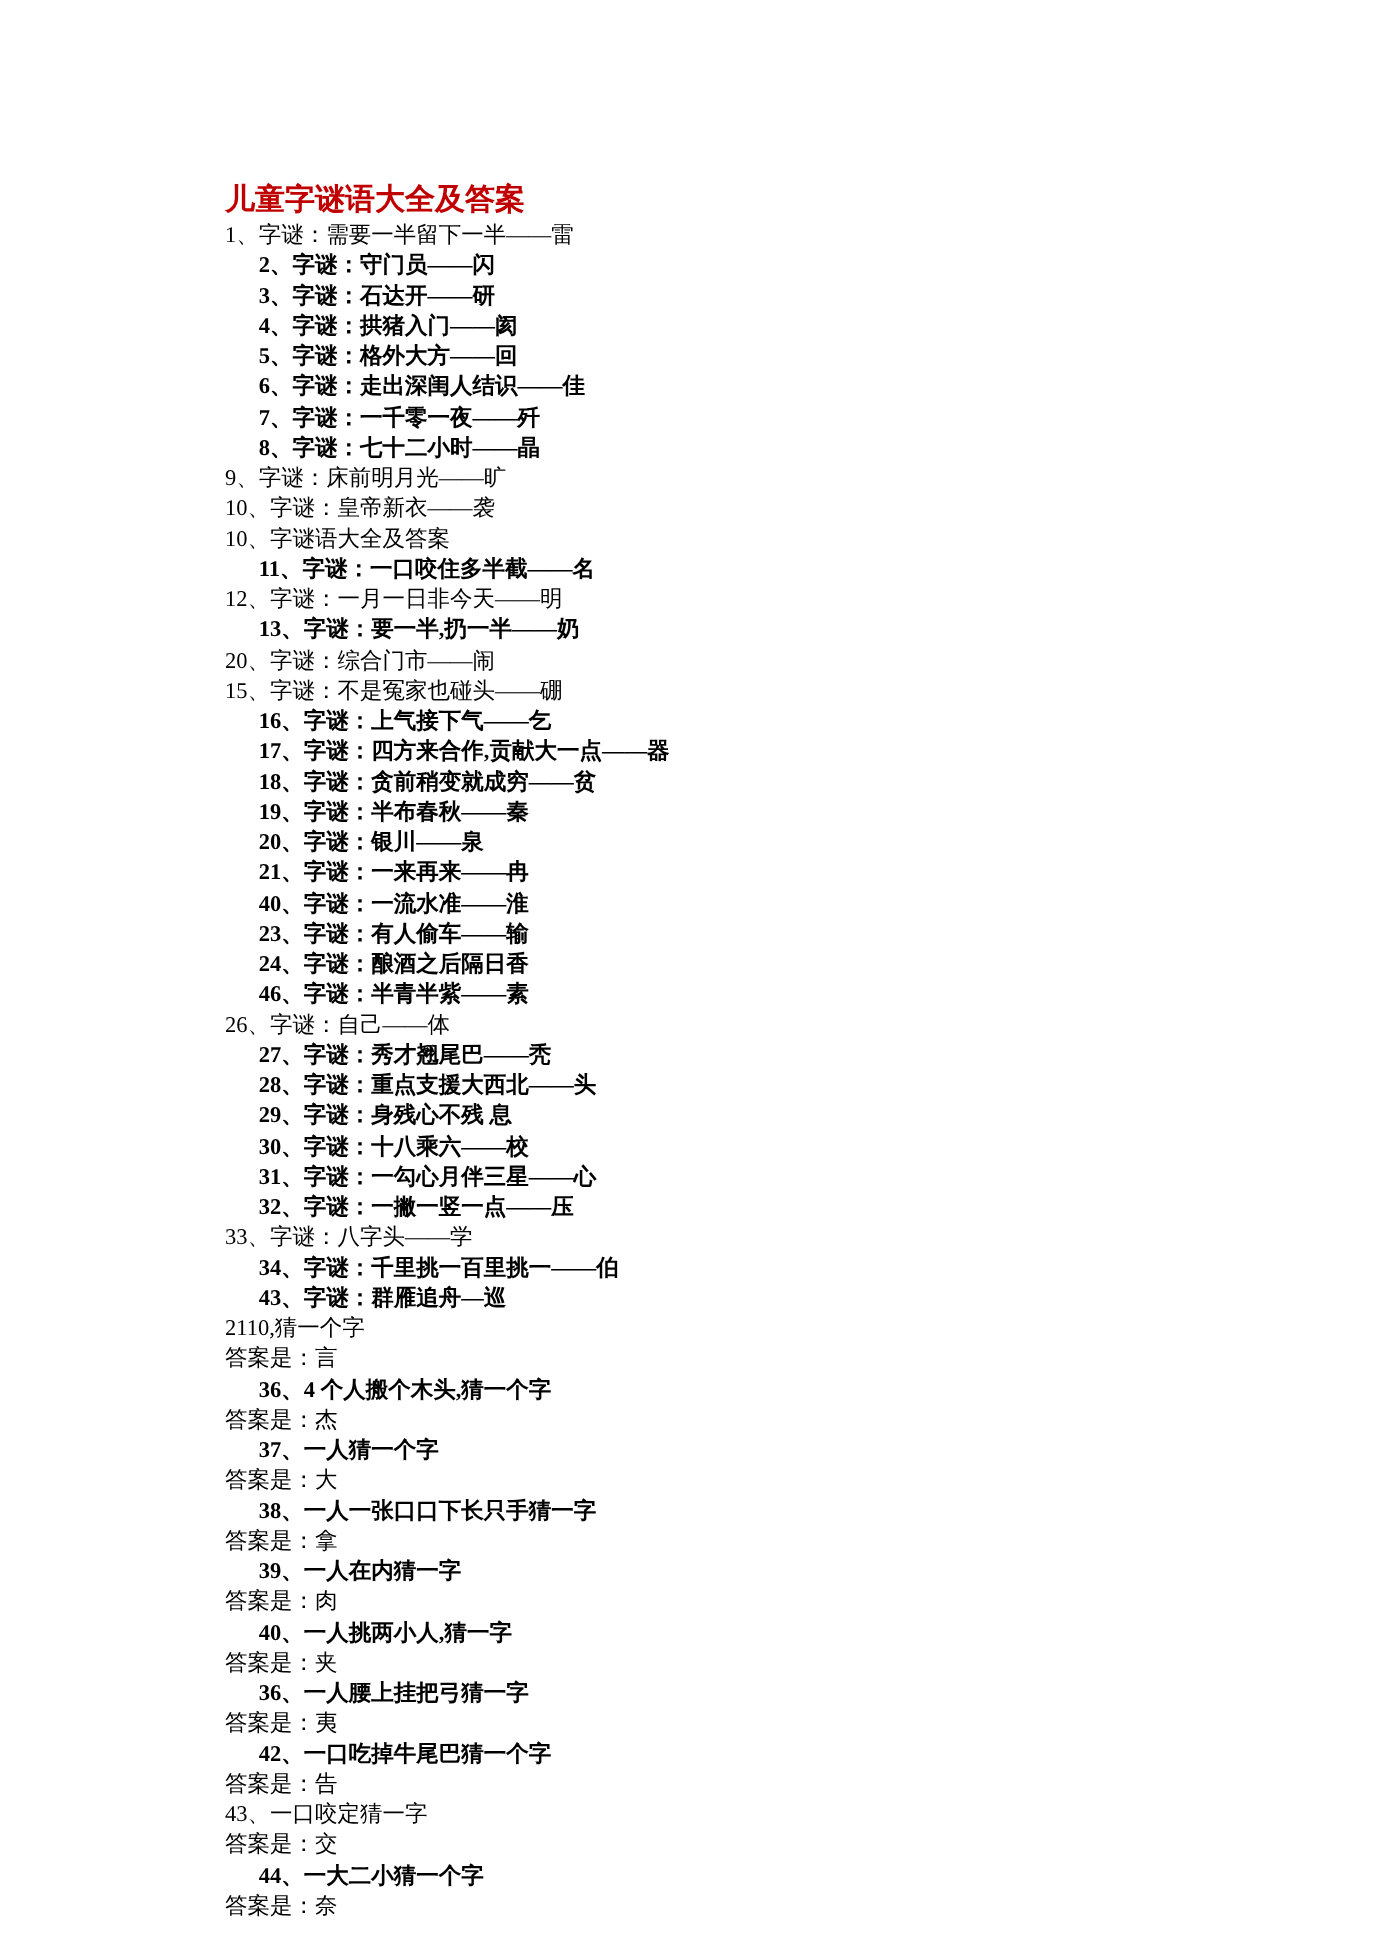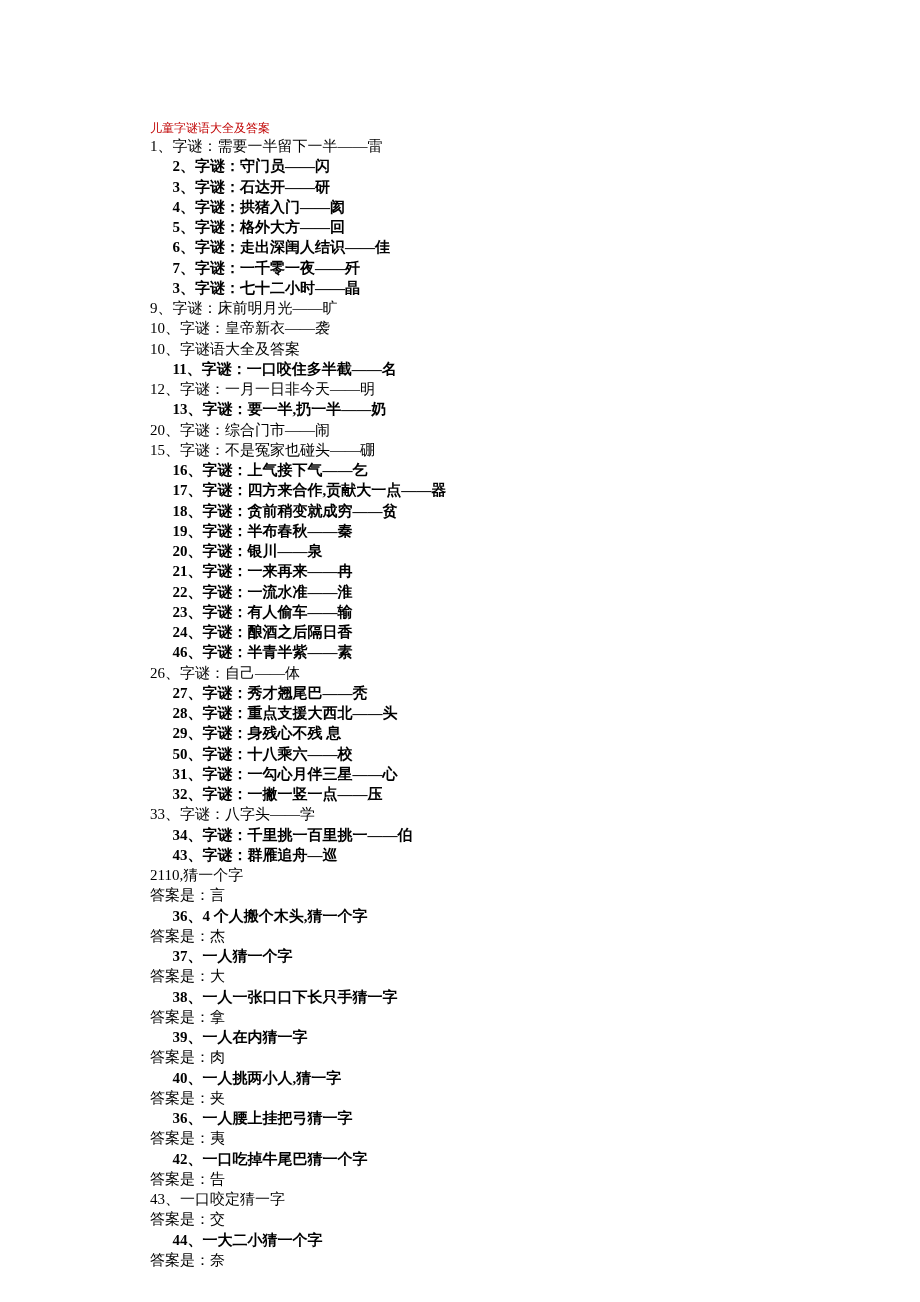--- a/index.html
+++ b/index.html
@@ -8,22 +8,22 @@
       line-height: 1.35;
       margin: 0;
       padding: 120px 150px 60px 150px;
       background: #fff;
       color: #000;
       width: 920px;
       box-sizing: border-box;
     }
     .title {
       color: #c00000;
-      font-weight: normal;
-      font-size: 12px;
+      font-weight: bold;
+      font-size: 20px;
     }
     .line {
       white-space: pre;
     }
     .indent1 {
       padding-left: 1.5em;
       font-weight: bold;
     }
   </style>
 </head>
@@ -31,44 +31,44 @@
 
 <div class="title">儿童字谜语大全及答案</div>
 <div id="content">
     <div class="line">1、字谜：需要一半留下一半——雷</div>
     <div class="line indent1">2、字谜：守门员——闪</div>
     <div class="line indent1">3、字谜：石达开——研</div>
     <div class="line indent1">4、字谜：拱猪入门——阂</div>
     <div class="line indent1">5、字谜：格外大方——回</div>
     <div class="line indent1">6、字谜：走出深闺人结识——佳</div>
     <div class="line indent1">7、字谜：一千零一夜——歼</div>
-    <div class="line indent1">3、字谜：七十二小时——晶</div>
+    <div class="line indent1">8、字谜：七十二小时——晶</div>
     <div class="line">9、字谜：床前明月光——旷</div>
     <div class="line">10、字谜：皇帝新衣——袭</div>
     <div class="line">10、字谜语大全及答案</div>
     <div class="line indent1">11、字谜：一口咬住多半截——名</div>
     <div class="line">12、字谜：一月一日非今天——明</div>
     <div class="line indent1">13、字谜：要一半,扔一半——奶</div>
     <div class="line">20、字谜：综合门市——闹</div>
     <div class="line">15、字谜：不是冤家也碰头——硼</div>
     <div class="line indent1">16、字谜：上气接下气——乞</div>
     <div class="line indent1">17、字谜：四方来合作,贡献大一点——器</div>
     <div class="line indent1">18、字谜：贪前稍变就成穷——贫</div>
     <div class="line indent1">19、字谜：半布春秋——秦</div>
     <div class="line indent1">20、字谜：银川——泉</div>
     <div class="line indent1">21、字谜：一来再来——冉</div>
-    <div class="line indent1">22、字谜：一流水准——淮</div>
+    <div class="line indent1">40、字谜：一流水准——淮</div>
     <div class="line indent1">23、字谜：有人偷车——输</div>
     <div class="line indent1">24、字谜：酿酒之后隔日香</div>
     <div class="line indent1">46、字谜：半青半紫——素</div>
     <div class="line">26、字谜：自己——体</div>
     <div class="line indent1">27、字谜：秀才翘尾巴——秃</div>
     <div class="line indent1">28、字谜：重点支援大西北——头</div>
     <div class="line indent1">29、字谜：身残心不残 息</div>
-    <div class="line indent1">50、字谜：十八乘六——校</div>
+    <div class="line indent1">30、字谜：十八乘六——校</div>
     <div class="line indent1">31、字谜：一勾心月伴三星——心</div>
     <div class="line indent1">32、字谜：一撇一竖一点——压</div>
     <div class="line">33、字谜：八字头——学</div>
     <div class="line indent1">34、字谜：千里挑一百里挑一——伯</div>
     <div class="line indent1">43、字谜：群雁追舟—巡</div>
     <div class="line">2110,猜一个字</div>
     <div class="line">答案是：言</div>
     <div class="line indent1">36、4 个人搬个木头,猜一个字</div>
     <div class="line">答案是：杰</div>
     <div class="line indent1">37、一人猜一个字</div>

